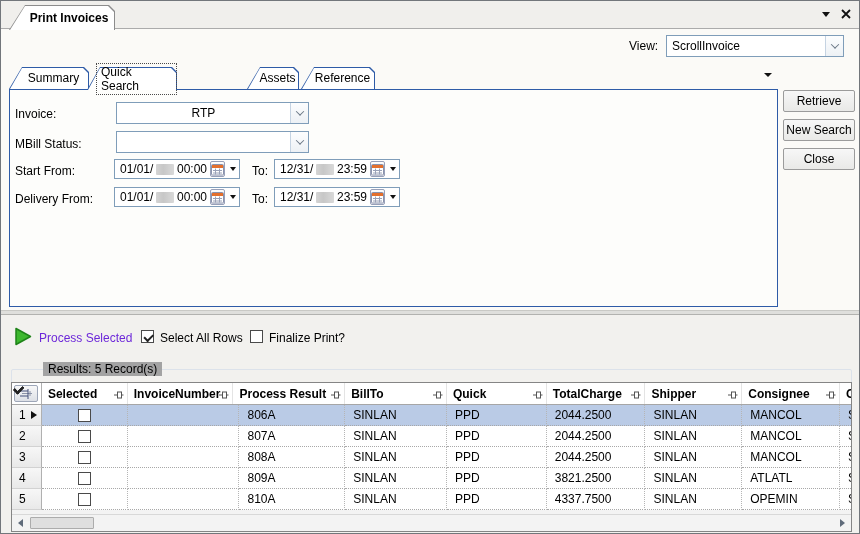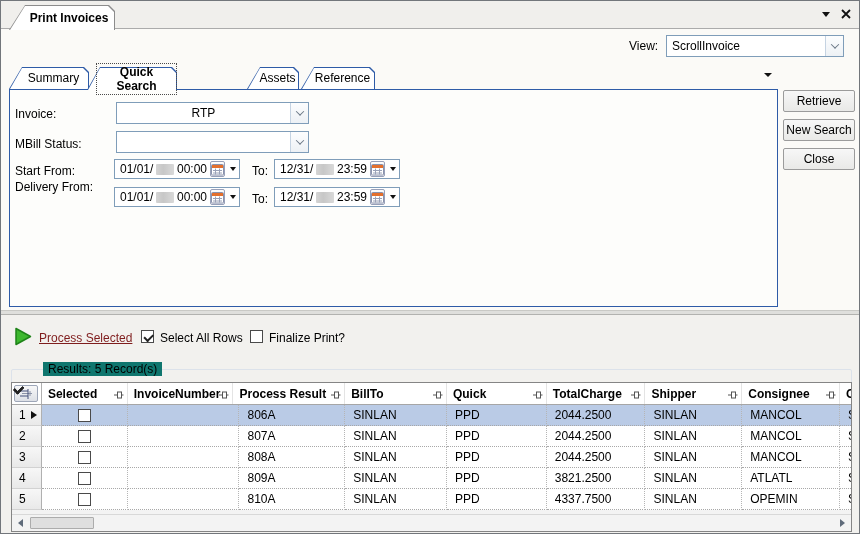--- a/index.html
+++ b/index.html
@@ -21,42 +21,42 @@
   .combo .val { flex:1; padding:0 5px; overflow:hidden; white-space:nowrap; }
   .combo .btn { width:18px; height:100%; border-left:1px solid #C5D3E2; background:linear-gradient(#FCFDFE,#EDF1F5); display:flex; align-items:center; justify-content:center; }
   .chev { width:6px; height:6px; border-right:1.6px solid #6B7886; border-bottom:1.6px solid #6B7886; transform:rotate(45deg) translate(-1px,-1px); }
 
   
   .tab { position:absolute; top:66px; height:22px; cursor:default; }
   .tab.active { height:23px; z-index:5; }
   .tab .shape-o { position:absolute; inset:0; background:#2E5BA7; clip-path:polygon(13px 0, calc(100% - 5px) 0, 100% 5px, 100% 100%, 0 100%); }
   .tab .shape-i { position:absolute; inset:1px 1px 0 1px; background:#fff; clip-path:polygon(12px 0, calc(100% - 5px) 0, 100% 5px, 100% 100%, 0 100%); }
   .tab .lbl { position:absolute; inset:0; padding-left:9px; display:flex; align-items:center; justify-content:center; }
-  .tab.active .lbl span { font-weight:bold; border:1px dotted #4a4a4a; padding:1px 4px;text-align:center; }
+  .tab.active .lbl span { font-weight:normal; border:1px dotted #4a4a4a; padding:1px 4px; }
 
   
   .panel { position:absolute; left:8px; top:88px; width:769px; height:218px; background:#FDFDFB; border:1px solid #2E5BA7; }
   .datefield { position:absolute; height:20px; background:#fff; border:1px solid #7F9DB9; display:flex; align-items:center; padding:0 3px 0 5px; gap:3px; }
   .redact { display:inline-block; width:26px; height:11px; background:linear-gradient(90deg,#D4D4D4,#C7C7C7 40%,#D9D9D9); border-radius:1px; filter:blur(.4px); }
   .cal-btn { width:17px; height:16px; border:1px solid #98A0B8; border-radius:2px; background:linear-gradient(#FDFDFD,#E8EAF0); display:flex; align-items:center; justify-content:center; }
   .dd-sm { width:0; height:0; border-left:3.5px solid transparent; border-right:3.5px solid transparent; border-top:4px solid #111; margin-left:2px; }
 
   
   .pushbtn { position:absolute; left:782px; width:72px; height:22px; border:1px solid #9B9B9B; border-radius:2px; background:linear-gradient(#F7F7F7,#E9E9E7); display:flex; align-items:center; justify-content:center; cursor:default; }
 
   
   .splitter { position:absolute; left:0; top:309px; width:100%; height:5px; background:#DFDFDC; border-top:1px solid #C9C9C5; border-bottom:1px solid #B2B2AF; }
   .lower { position:absolute; left:0; top:314px; width:100%; bottom:0; background:#F2F1EE; }
 
-  .linktext { color:#7f1d1d; text-decoration:underline; cursor:pointer; }
+  .linktext { color:#6d28d9; cursor:pointer; }
   .cb { position:absolute; width:13px; height:13px; border:1px solid #4A4A4A; background:#fff; }
   .cb.checked::after { content:""; position:absolute; left:1.5px; top:2.5px; width:7px; height:3.5px; border-left:2px solid #222; border-bottom:2px solid #222; transform:rotate(-45deg); }
 
   .groupline { position:absolute; left:10px; top:368px; width:841px; height:163px; border:1px solid #DCE2EA; border-radius:2px; }
-  .results-lbl { position:absolute; left:42px; top:361px; background:#0f766e; padding:0 5px; }
+  .results-lbl { position:absolute; left:42px; top:361px; background:#a3a3a3; padding:0 5px; }
 
   
   .grid { position:absolute; left:10px; top:381px; width:841px; height:150px; border:1px solid #858585; background:#F3F3F3; overflow:hidden; }
   .g-header { display:flex; height:22px; background:#fff; border-bottom:1px solid #A6A6A6; }
   .g-hcell { position:relative; display:flex; align-items:center; padding-left:6px; font-weight:bold; border-right:1px solid #E4E4E4; overflow:hidden; }
   .g-hcell .pin { position:absolute; right:3px; top:6px; }
   .g-corner { width:30px; border-right:1px solid #B0B0B0; display:flex; align-items:center; justify-content:center; }
   .corner-btn { width:24px; height:17px; border:1px solid #9DA6B8; border-radius:2px; background:linear-gradient(#F8F8F8,#DDE0E6); display:flex; align-items:center; justify-content:center; }
   .g-row { display:flex; height:21px; background:#fff; }
   .g-row.sel { background:#BACBE6; }
@@ -191,21 +191,21 @@
           <rect x="1" y="2" width="11" height="3" fill="#E4702D"></rect>
           <line x1="2" y1="7.5" x2="11" y2="7.5" stroke="#9aa2b8"></line>
           <line x1="2" y1="10" x2="11" y2="10" stroke="#9aa2b8"></line>
           <line x1="4.5" y1="5.5" x2="4.5" y2="11.5" stroke="#9aa2b8"></line>
           <line x1="8.5" y1="5.5" x2="8.5" y2="11.5" stroke="#9aa2b8"></line>
         </svg>
     </span>
     <span class="dd-sm"></span>
   </div>
 
-  <div class="lbl-txt" style="left:14px; top:179px;">Delivery From:</div>
+  <div class="lbl-txt" style="left:14px; top:191px;">Delivery From:</div>
   <div class="datefield" style="left:113px; top:186px; width:126px;">
     <span>01/01/</span>
       <span class="redact"></span>
       <span>00:00</span>
     <span class="cal-btn">
       <svg width="13" height="13" viewBox="0 0 13 13">
           <rect x="0.5" y="1.5" width="12" height="10.5" rx="1" fill="#fff" stroke="#8a93ad"></rect>
           <rect x="1" y="2" width="11" height="3" fill="#E4702D"></rect>
           <line x1="2" y1="7.5" x2="11" y2="7.5" stroke="#9aa2b8"></line>
           <line x1="2" y1="10" x2="11" y2="10" stroke="#9aa2b8"></line>

